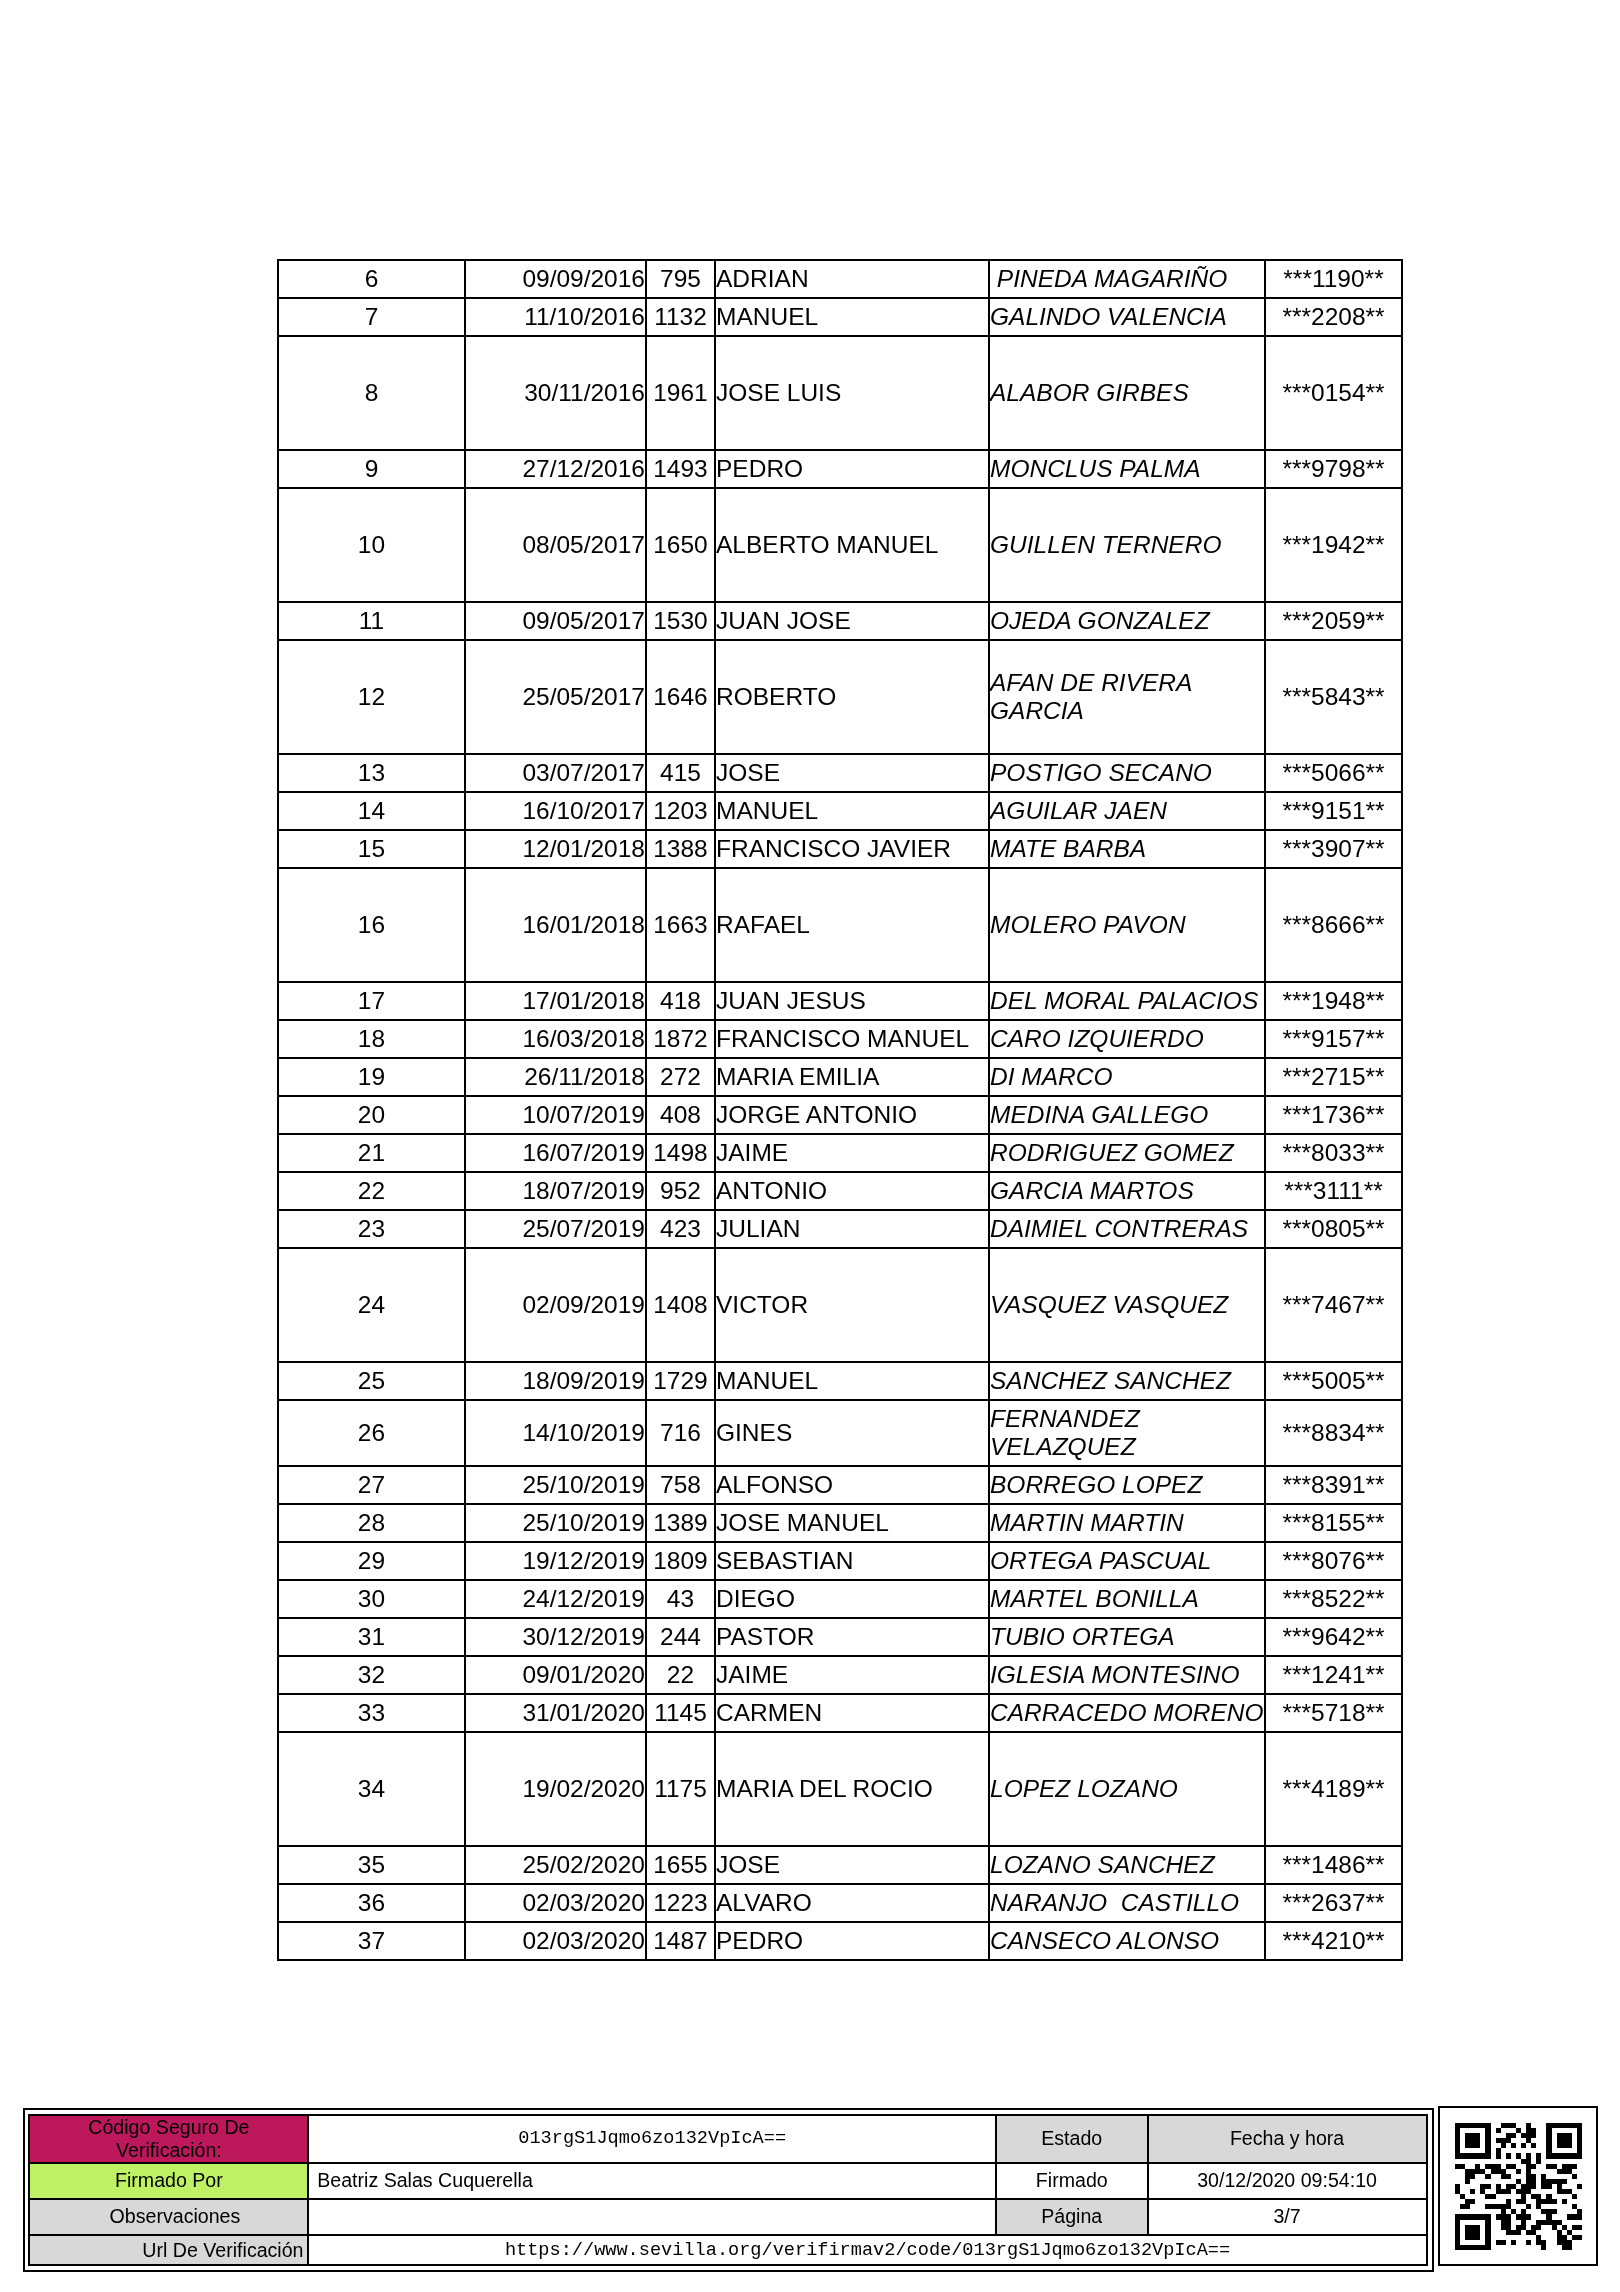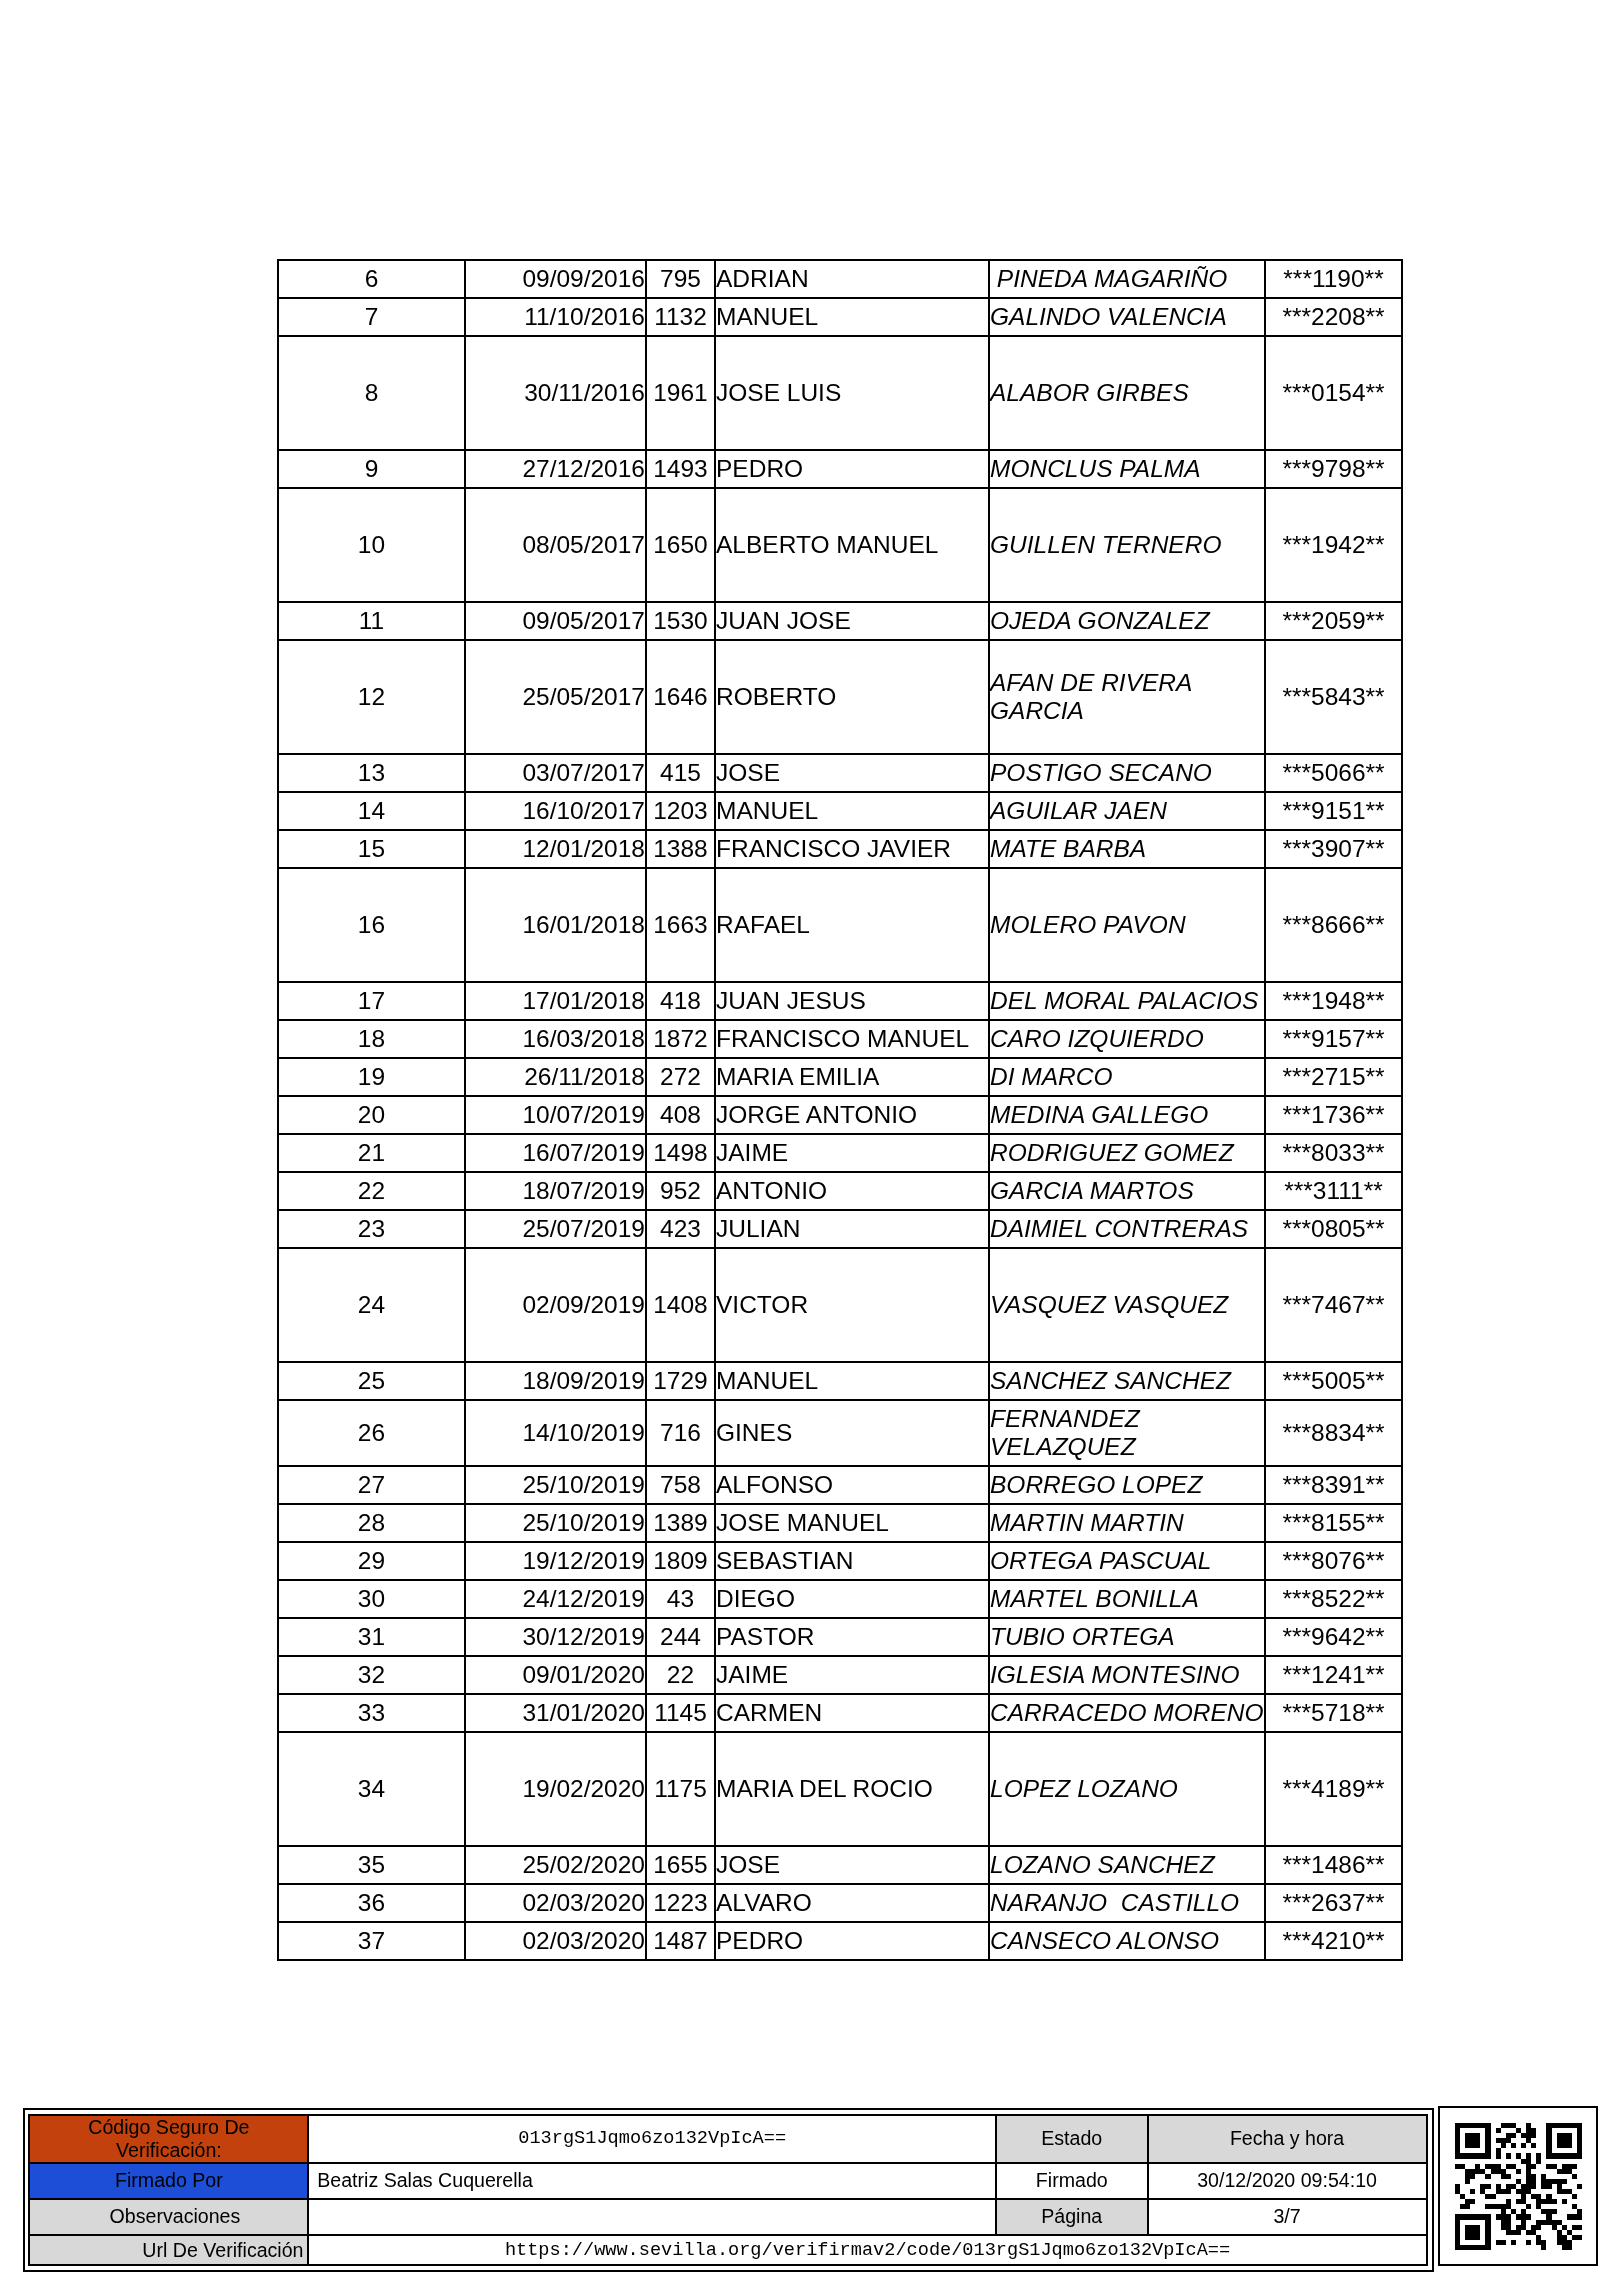--- a/index.html
+++ b/index.html
@@ -365,27 +365,27 @@
   <div class="footer-box">
     <table class="footer">
       <colgroup>
         <col style="width:278px">
         <col style="width:685px">
         <col style="width:151px">
         <col style="width:278px">
       </colgroup>
       <tbody>
           <tr>
-        <td class="lbl" style="background: #c2410c; margin-left: 48px;">Código Seguro De Verificación:</td>
+        <td class="lbl" style="background: #be185d; margin-left: 48px;">Código Seguro De Verificación:</td>
         <td class="val mono">013rgS1Jqmo6zo132VpIcA==</td>
         <td class="lbl" style="background: rgb(216, 216, 216);">Estado</td>
         <td class="lbl" style="background: rgb(216, 216, 216);">Fecha y hora</td>
       </tr>
       <tr>
-        <td class="lbl" style="background: #1d4ed8; margin-left: 17px;">Firmado Por</td>
+        <td class="lbl" style="background: #bef264; margin-left: 17px;">Firmado Por</td>
         <td class="val-left">Beatriz Salas Cuquerella</td>
         <td class="val">Firmado</td>
         <td class="val">30/12/2020 09:54:10</td>
       </tr>
       <tr>
         <td class="lbl" style="background: rgb(216, 216, 216); padding-left: 16px;">Observaciones</td>
         <td class="val-left"></td>
         <td class="lbl" style="background: rgb(216, 216, 216);">Página</td>
         <td class="val">3/7</td>
       </tr>

